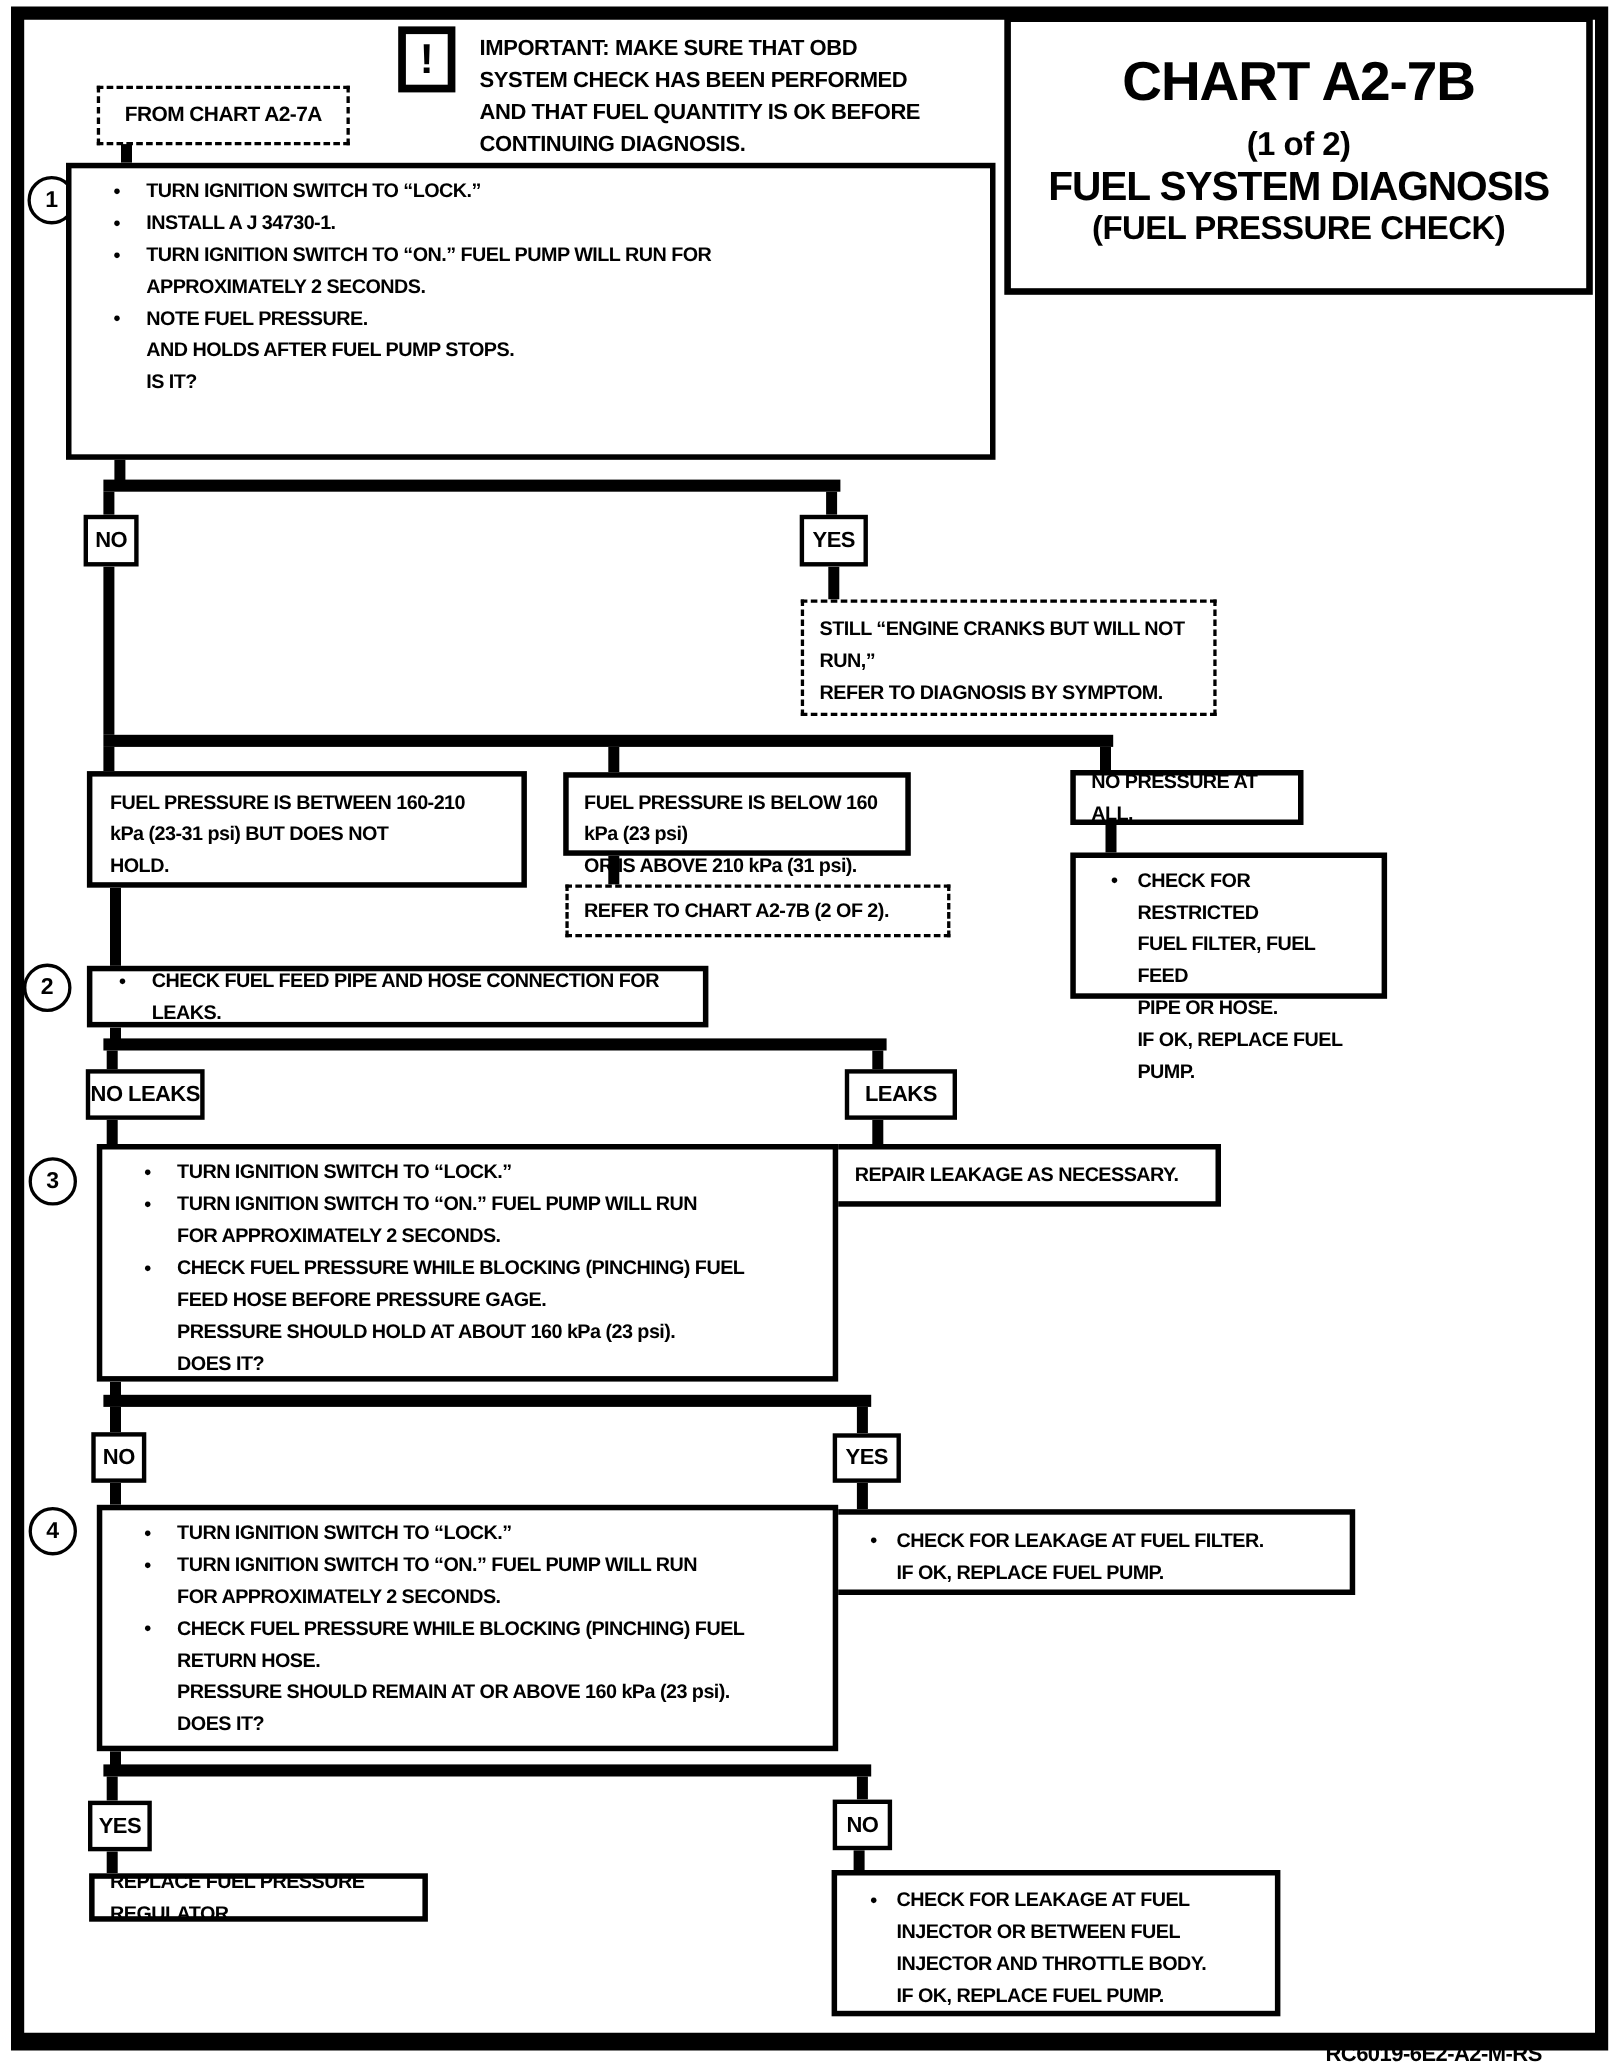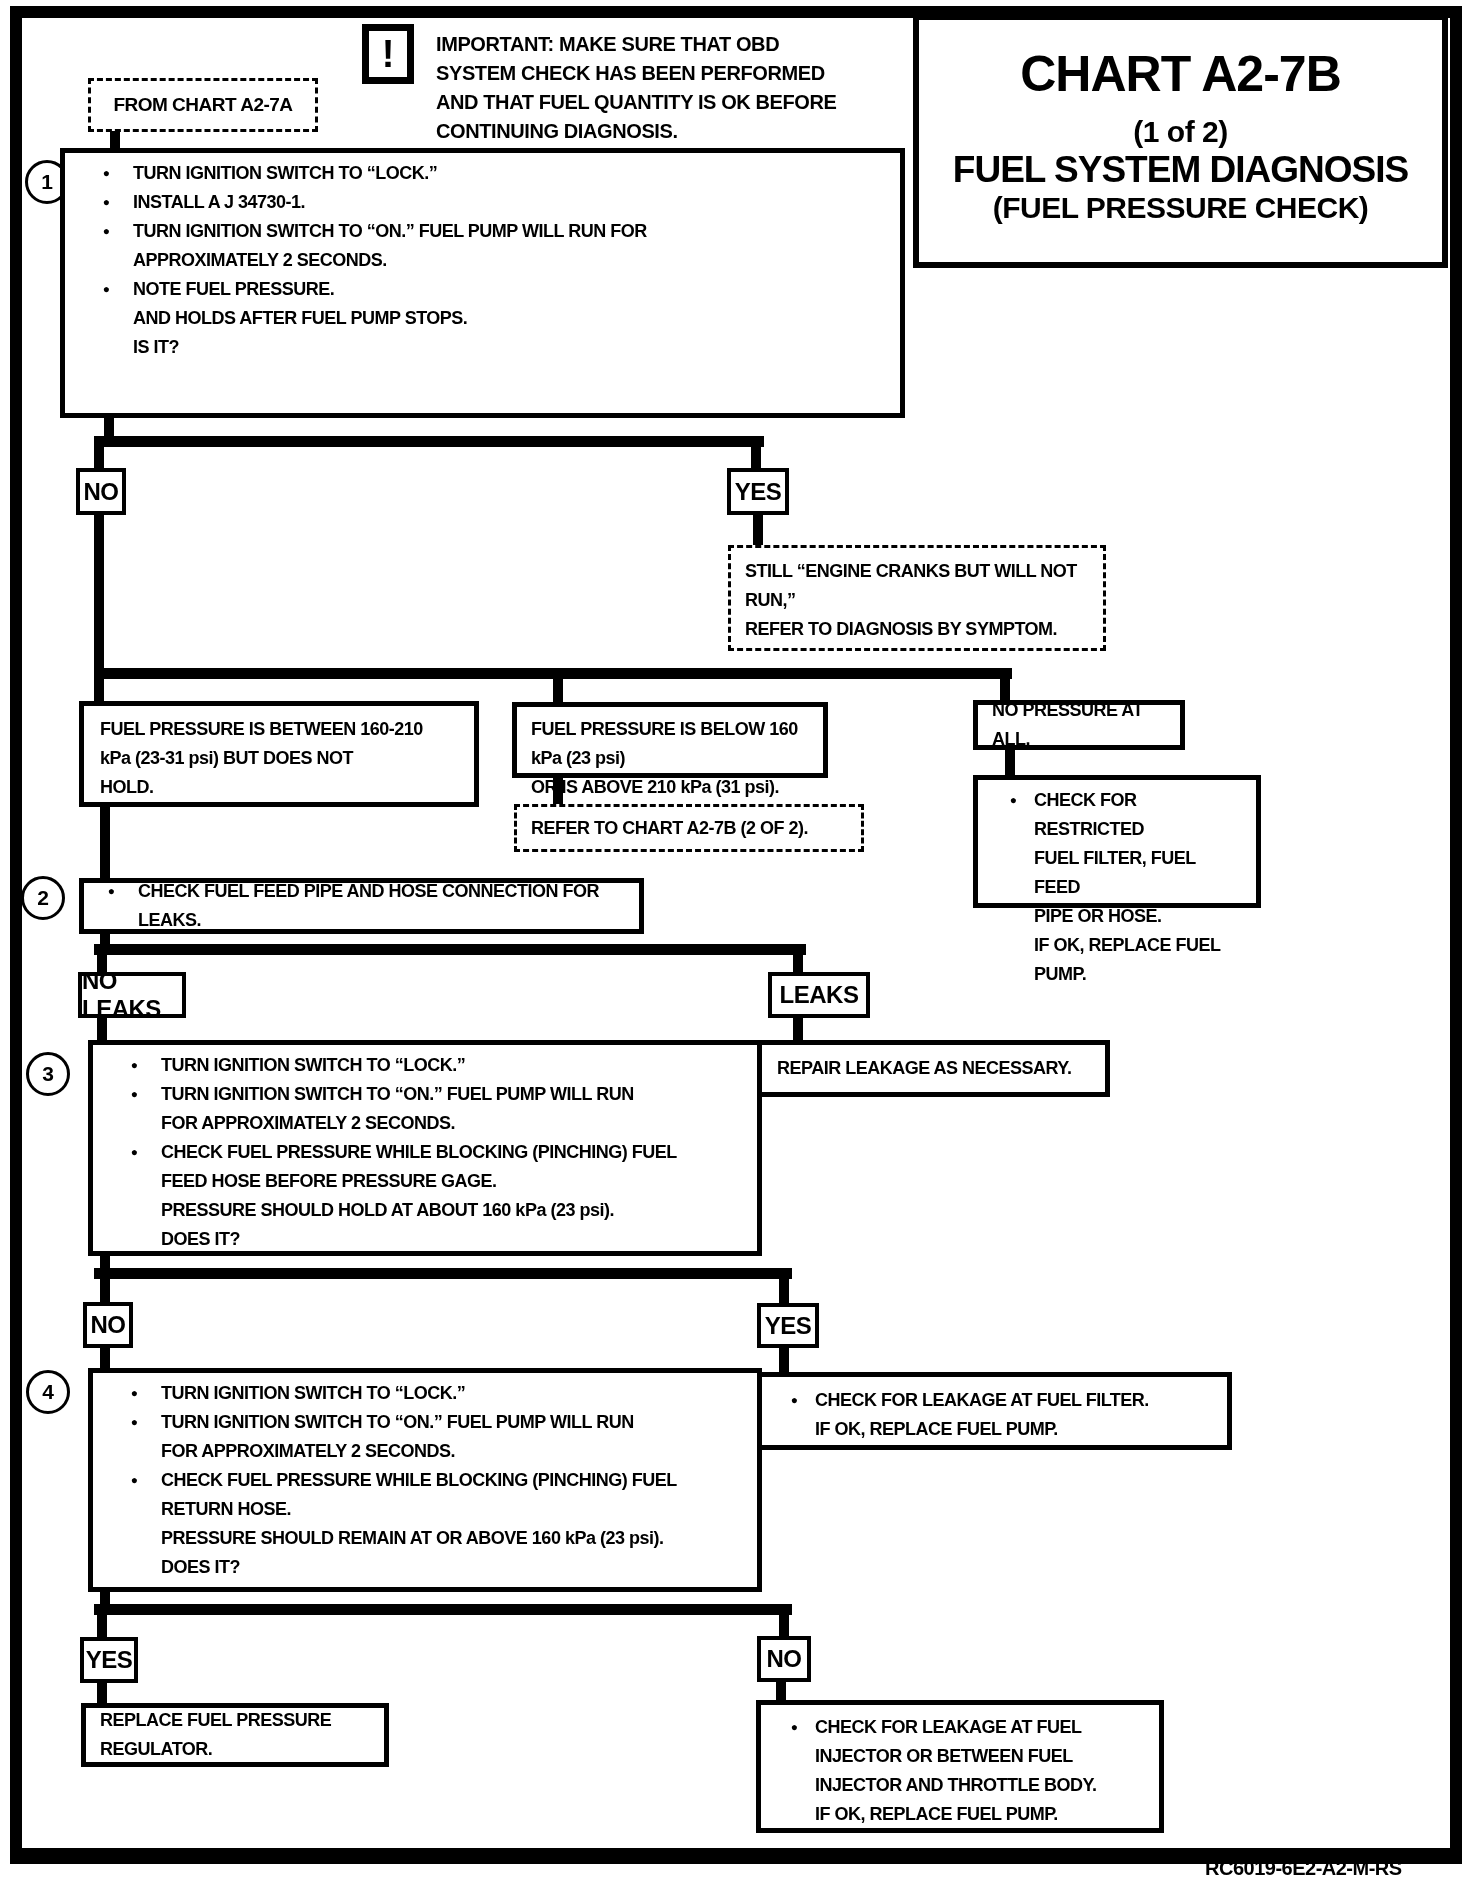--- a/index.html
+++ b/index.html
@@ -9,21 +9,21 @@
   }
   .frame{
     position:absolute;left:10px;top:6px;width:1452px;height:1858px;
     border:12px solid #000;border-bottom-width:16px;box-sizing:border-box;
   }
   .box{position:absolute;border:5px solid #000;background:#fff;box-sizing:border-box;}
   .dashedbox{position:absolute;border:3px dashed #000;background:#fff;box-sizing:border-box;}
   .lbl{
     position:absolute;border:4px solid #000;background:#fff;box-sizing:border-box;
     display:flex;align-items:center;justify-content:center;
-    font-size:24px;letter-spacing:-0.5px;
+    font-size:20px;letter-spacing:-0.5px;
   }
   .conn{position:absolute;background:#000;}
   .circ{
     position:absolute;width:44px;height:44px;border:3px solid #000;border-radius:50%;
     background:#fff;display:flex;align-items:center;justify-content:center;
     font-size:21px;box-sizing:border-box;
   }
   .txt{font-size:18px;letter-spacing:-0.5px;line-height:29px;}
   .row{display:flex;line-height:29px;font-size:18px;letter-spacing:-0.5px;}
   .bl{width:54px;flex:0 0 54px;text-align:center;font-size:12px;}
@@ -294,21 +294,21 @@
       <span class="tx">DOES IT?</span>
     </div>
 </div>
 
 <div class="lbl" style="left:80px;top:1637px;width:58px;height:46px">
     <span>YES</span>
   </div>
 <div class="lbl" style="left:757px;top:1636px;width:54px;height:46px">
     <span>NO</span>
   </div>
-<div class="box txt center-v" style="left:81px;top:1703px;width:308px;height:64px;padding:0 14px">
+<div class="box txt center-v" style="left:81px;top:1703px;width:308px;height:44px;padding:0 14px">
   <span>REPLACE FUEL PRESSURE REGULATOR.</span>
 </div>
 <div class="box small" style="left:756px;top:1700px;width:408px;height:133px;padding:8px 12px">
   <div class="row">
       <span class="bl">●</span>
       <span class="tx">CHECK FOR LEAKAGE AT FUEL</span>
     </div>
   <div class="row">
       <span class="bl"></span>
       <span class="tx">INJECTOR OR BETWEEN FUEL</span>

